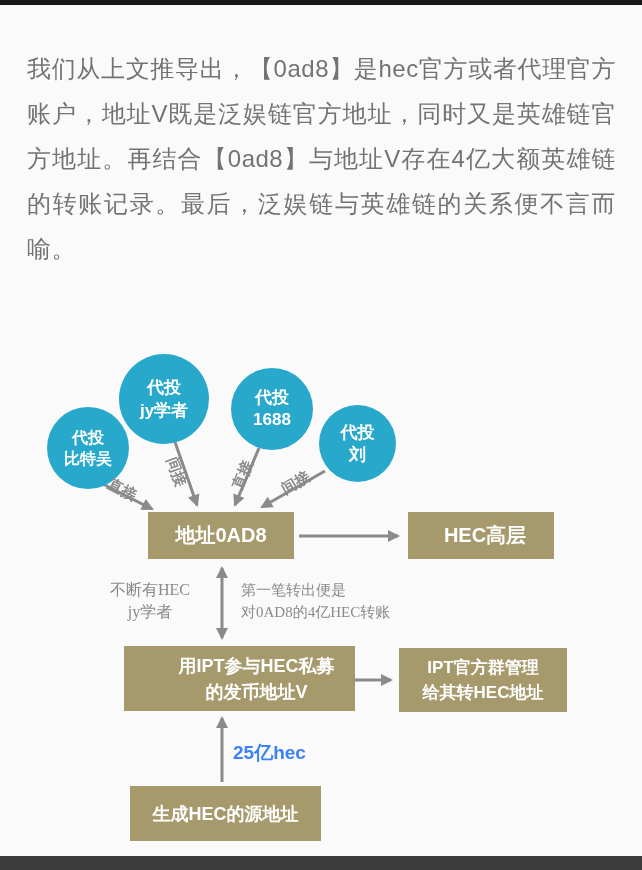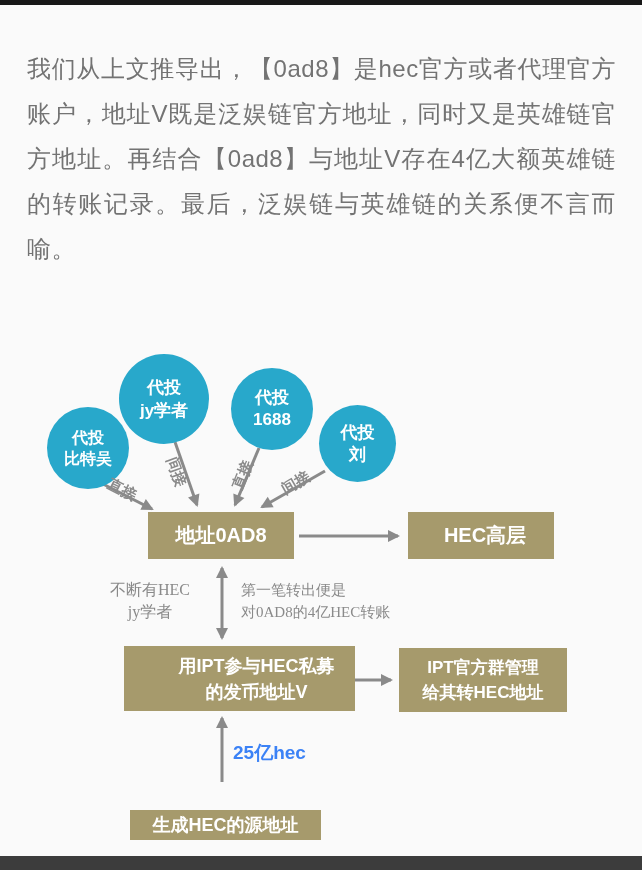--- a/index.html
+++ b/index.html
@@ -87,21 +87,21 @@
     <span>HEC高层</span>
   </div>
   <div class="box" style="left:124px; top:646px; width:231px; height:65px; font-size:18px; line-height:26px;padding-left:34px;">
     <span>用IPT参与HEC私募</span>
     <span>的发币地址V</span>
   </div>
   <div class="box" style="left:399px; top:648px; width:168px; height:64px; font-size:17px; line-height:25px;">
     <span>IPT官方群管理</span>
     <span>给其转HEC地址</span>
   </div>
-  <div class="box" style="left:130px; top:810px; width:191px; height:30px; font-size:18px;">
+  <div class="box" style="left:130px; top:786px; width:191px; height:55px; font-size:18px;">
     <span>生成HEC的源地址</span>
   </div>
 
   <div class="note" style="left:97px; top:579px; width:106px; text-align:center; font-size:16px;">
     <span>不断有HEC</span>
     <span>jy学者</span>
   </div>
   <div class="note" style="left:241px; top:579px; width:205px; text-align:left; font-size:15px;">
     <span>第一笔转出便是</span>
     <span>对0AD8的4亿HEC转账</span>

